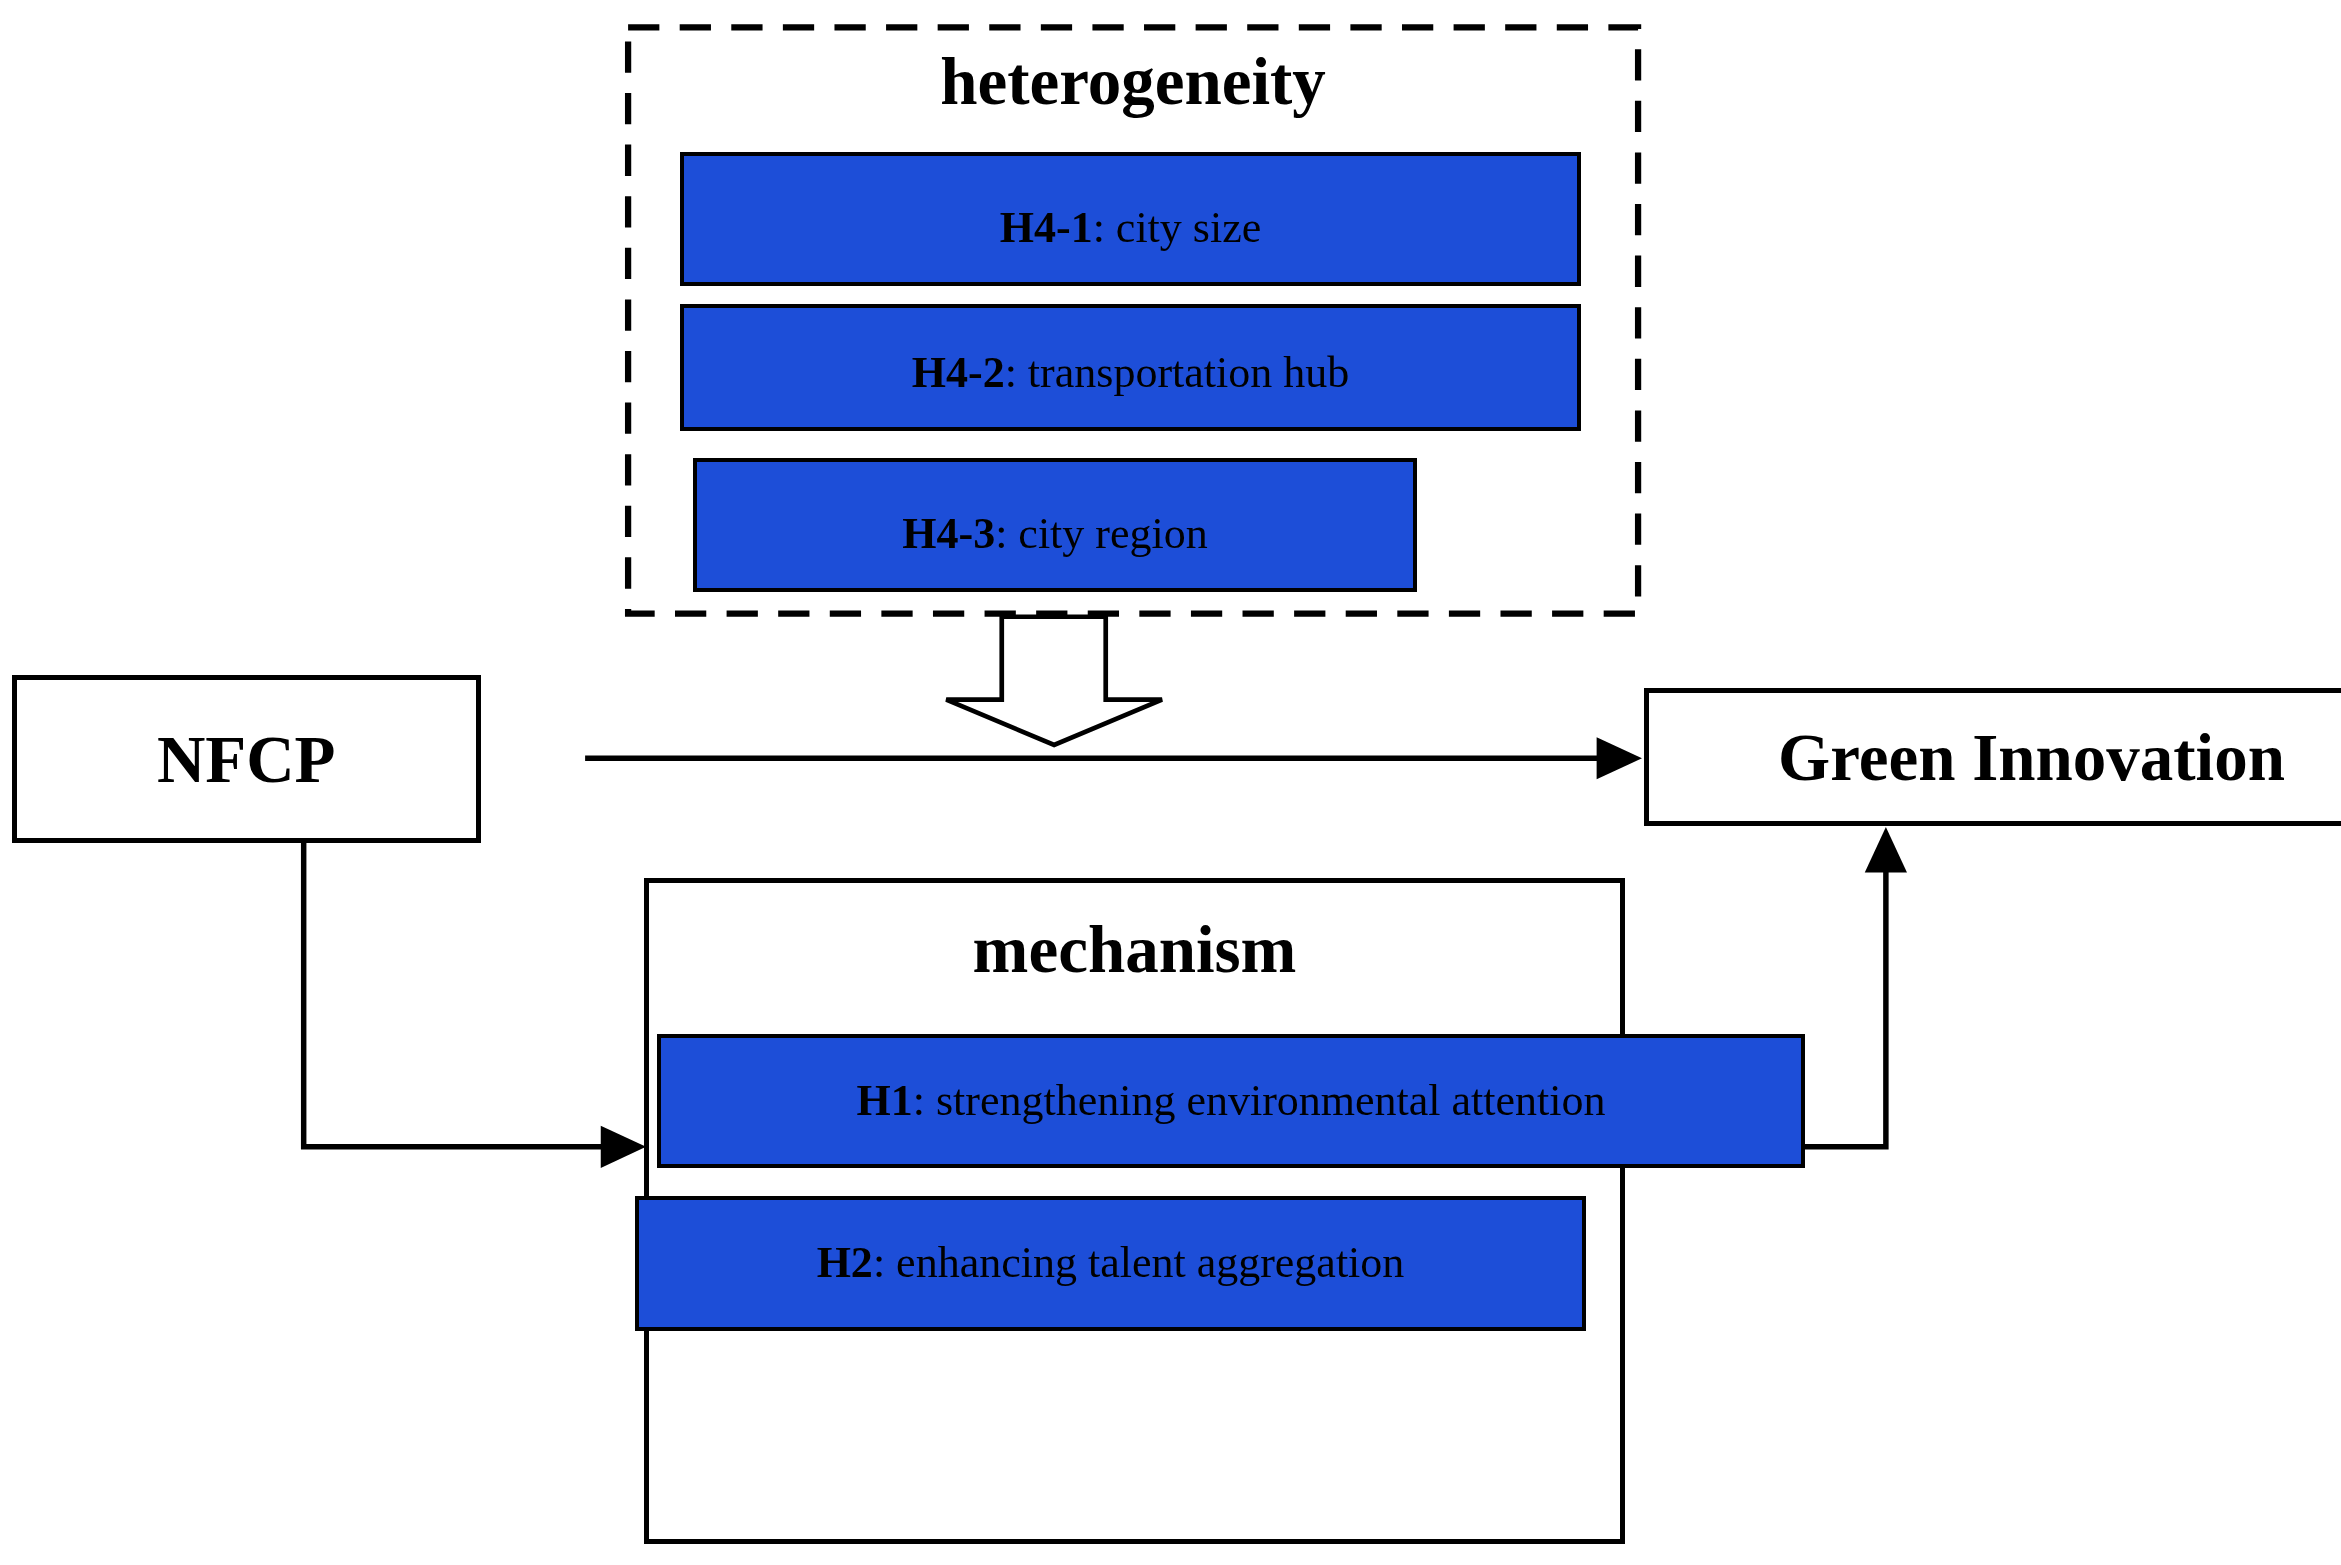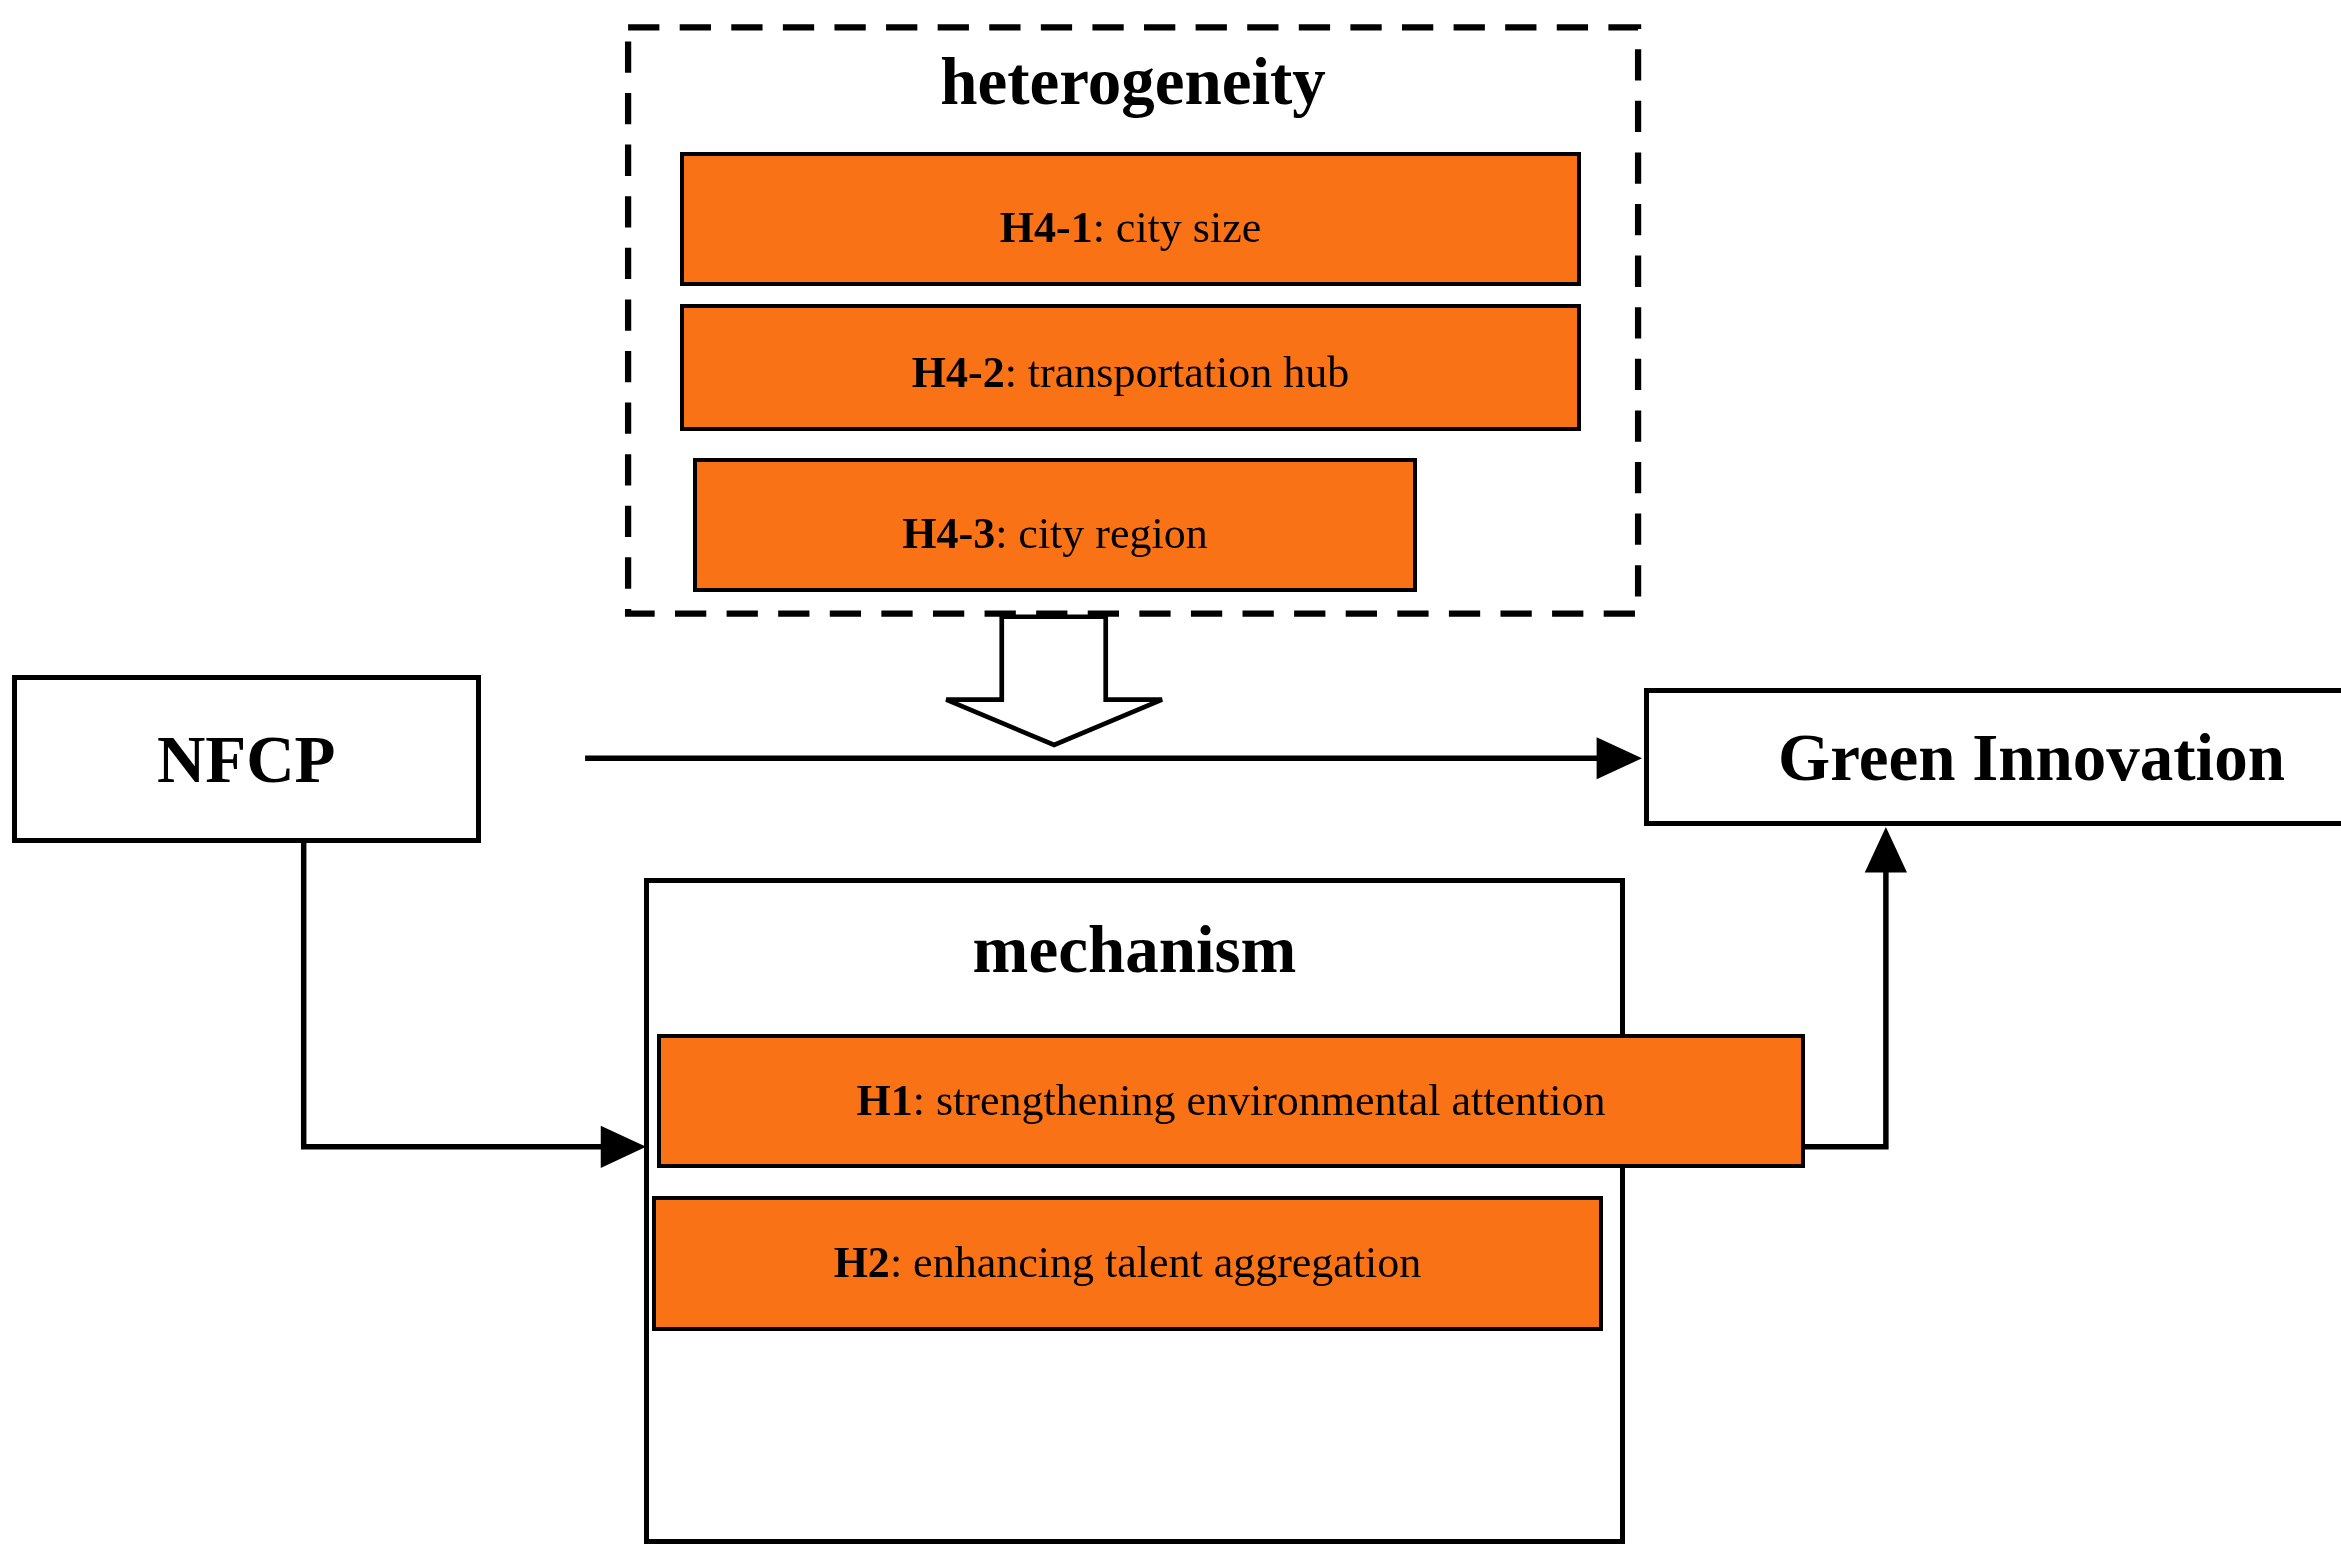--- a/index.html
+++ b/index.html
@@ -43,21 +43,21 @@
     position: absolute;
     text-align: center;
     font-size: 67px;
     font-weight: bold;
     line-height: 1.1;
     font-family: Liberation Serif, serif;
   }
   .hyp-box {
     position: absolute;
     box-sizing: border-box;
-    background: #f97316;
+    background: #1d4ed8;
     border: 4.7px solid #000000;
     display: flex;
     align-items: center;
     justify-content: center;
     text-align: right;
     font-size: 44px;
     line-height: 1.15;
     white-space: nowrap;
   }
   .hyp-box .tag {
@@ -118,19 +118,19 @@
   </div>
 
   <div class="node transparent-bg" style="left:644px; top:878px; width:981px; height:666px; background:transparent;"></div>
 
   <div class="group-title" style="left:644px; top:913px; width:981px;text-align:center;">mechanism</div>
 
   <div class="hyp-box" style="left:657px; top:1034px; width:1148px; height:134px;">
     <span><span class="tag">H1</span><span>: strengthening environmental attention</span></span>
   </div>
 
-  <div class="hyp-box" style="left:652px; top:1196px; width:951px; height:135px;">
+  <div class="hyp-box" style="left:635px; top:1196px; width:951px; height:135px;">
     <span><span class="tag">H2</span><span>: enhancing talent aggregation</span></span>
   </div>
 
 
 </div>
 
 
 </body></html>

